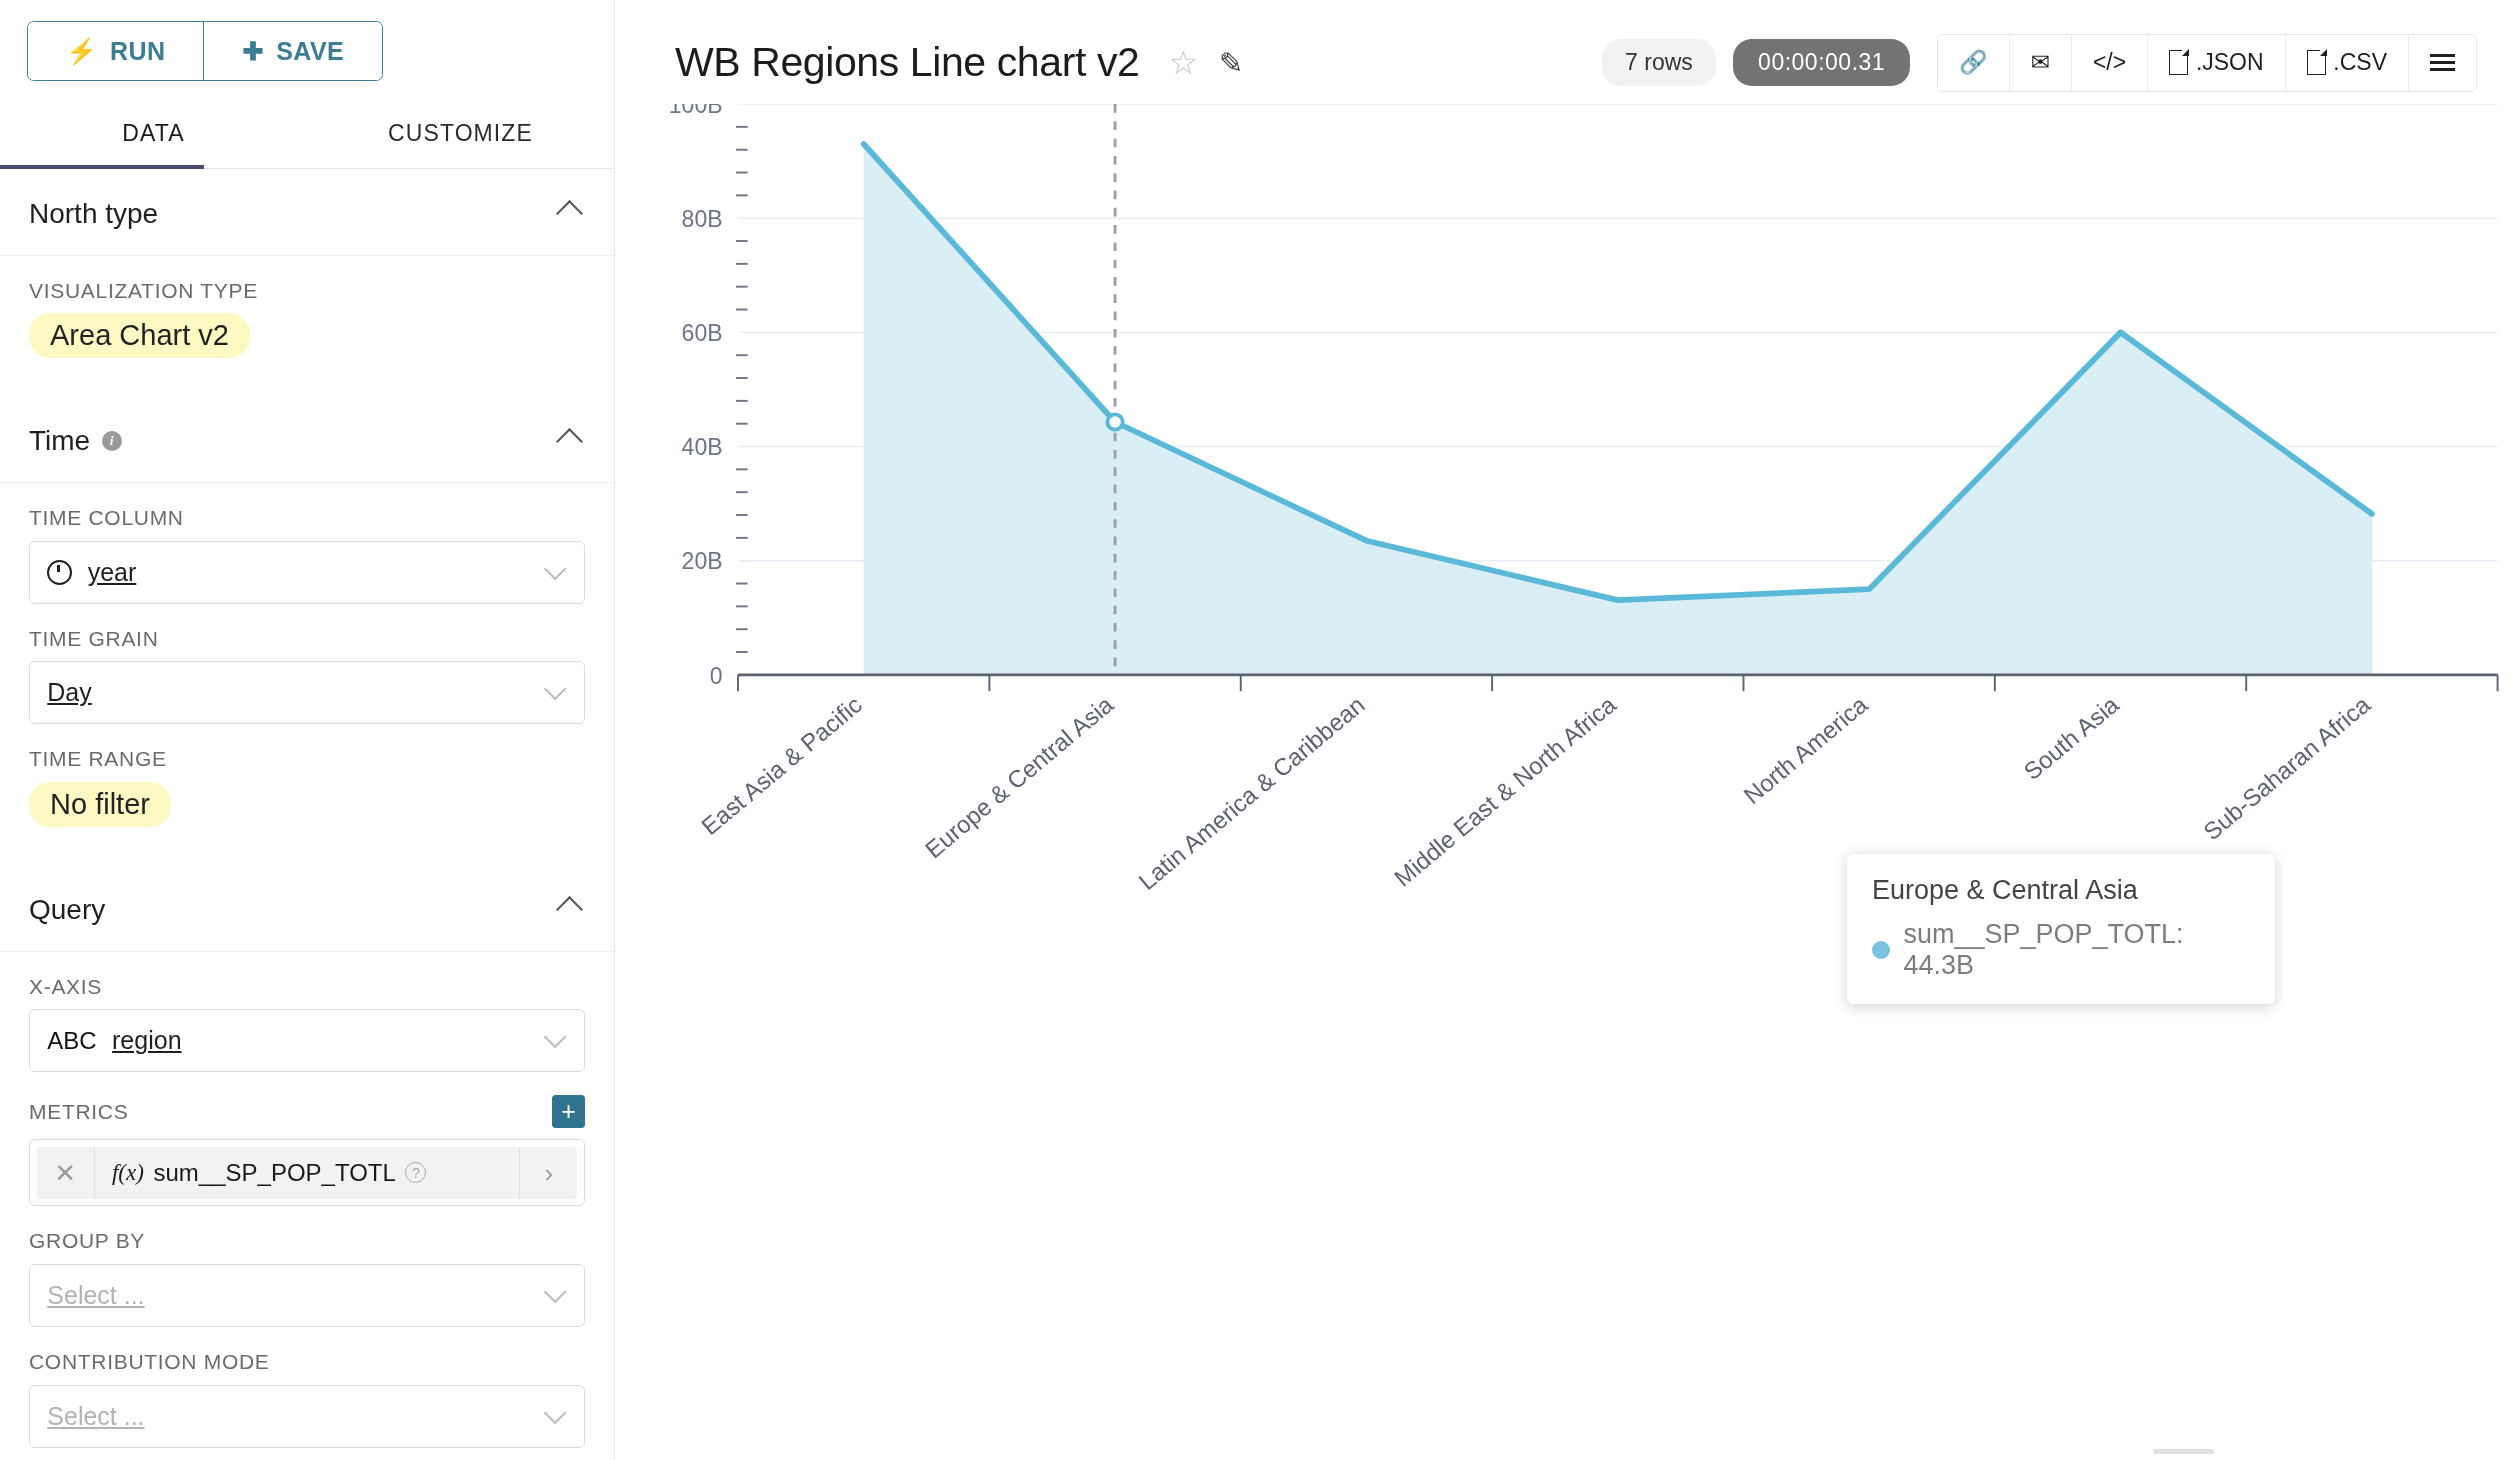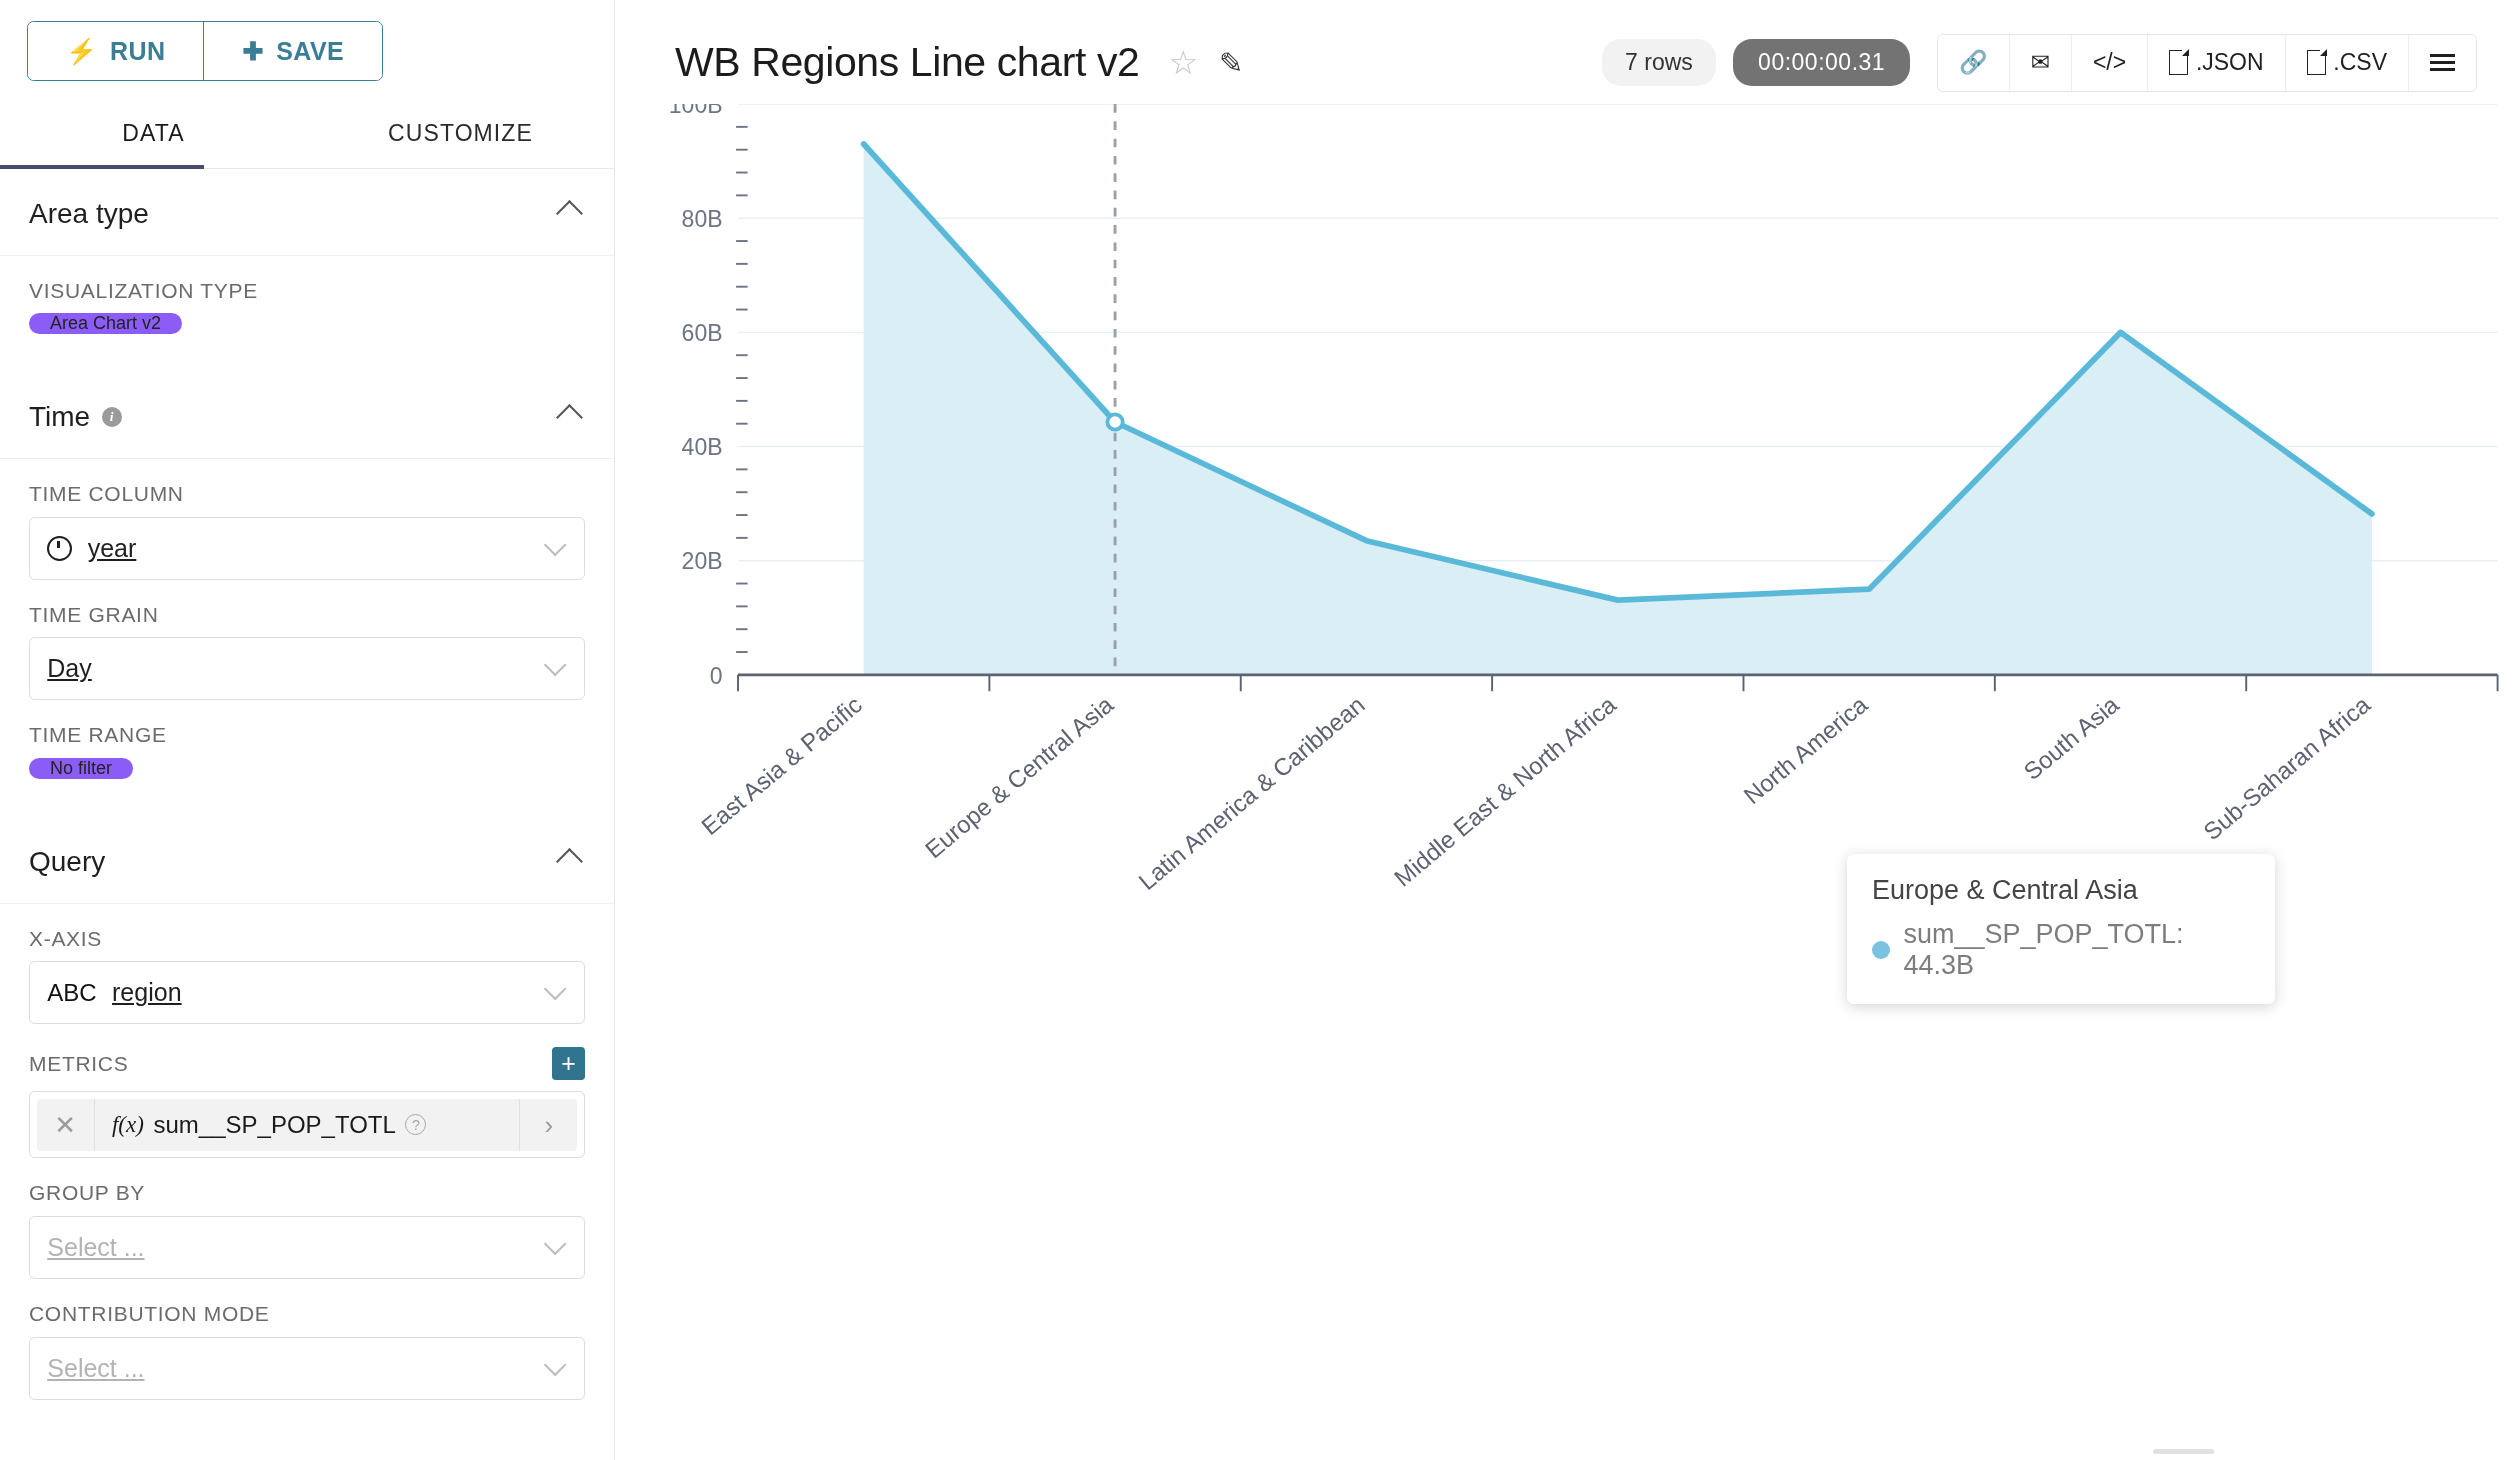--- a/index.html
+++ b/index.html
@@ -103,22 +103,22 @@
     width: 25px; height: 25px; border: 2.9px solid #1f1f1f;
     border-radius: 50%; position: relative; flex: none;
   }
   .clock-ico::after {
     content: ''; position: absolute; width: 2.4px; height: 7.7px;
     background: #1f1f1f; left: 8.2px; top: 2.9px;
   }
   .abc-ico { font-size: 24px; font-weight: normal; color: #111; flex: none; }
 
   .pill {
-    display: inline-block; background: #8b5cf6; color: #222;
-    border-radius: 21px; padding: 0 21px; font-size: 18px;
+    display: inline-block; background: #fef9c3; color: #222;
+    border-radius: 21px; padding: 6px 21px; font-size: 29px;
   }
 
   .add-btn {
     width: 33px; height: 33px; background: #31748f; color: #fff;
     border: none; border-radius: 3.8px; cursor: pointer;
     font-size: 25px; line-height: 1;
     display: flex; align-items: center; justify-content: center;
   }
   .metric-wrap {
     border: 1.4px solid #dcdcdc; border-radius: 5.8px;
@@ -237,21 +237,21 @@
 
     <div class="sb-tabs">
       <button class="sb-tab active">DATA</button>
       <button class="sb-tab">CUSTOMIZE</button>
       <div class="tab-underline"></div>
     </div>
 
     <div class="sb-scroll">
 
       <div class="panel-head">
-        <h3>Area type</h3>
+        <h3>North type</h3>
         <span class="chevron-up"></span>
       </div>
       <div class="field">
         <div class="field-label">VISUALIZATION TYPE</div>
         <span class="pill">Area Chart v2</span>
       </div>
 
       <div class="panel-head" style="margin-top:38px">
         <h3>
           <span>Time</span>

